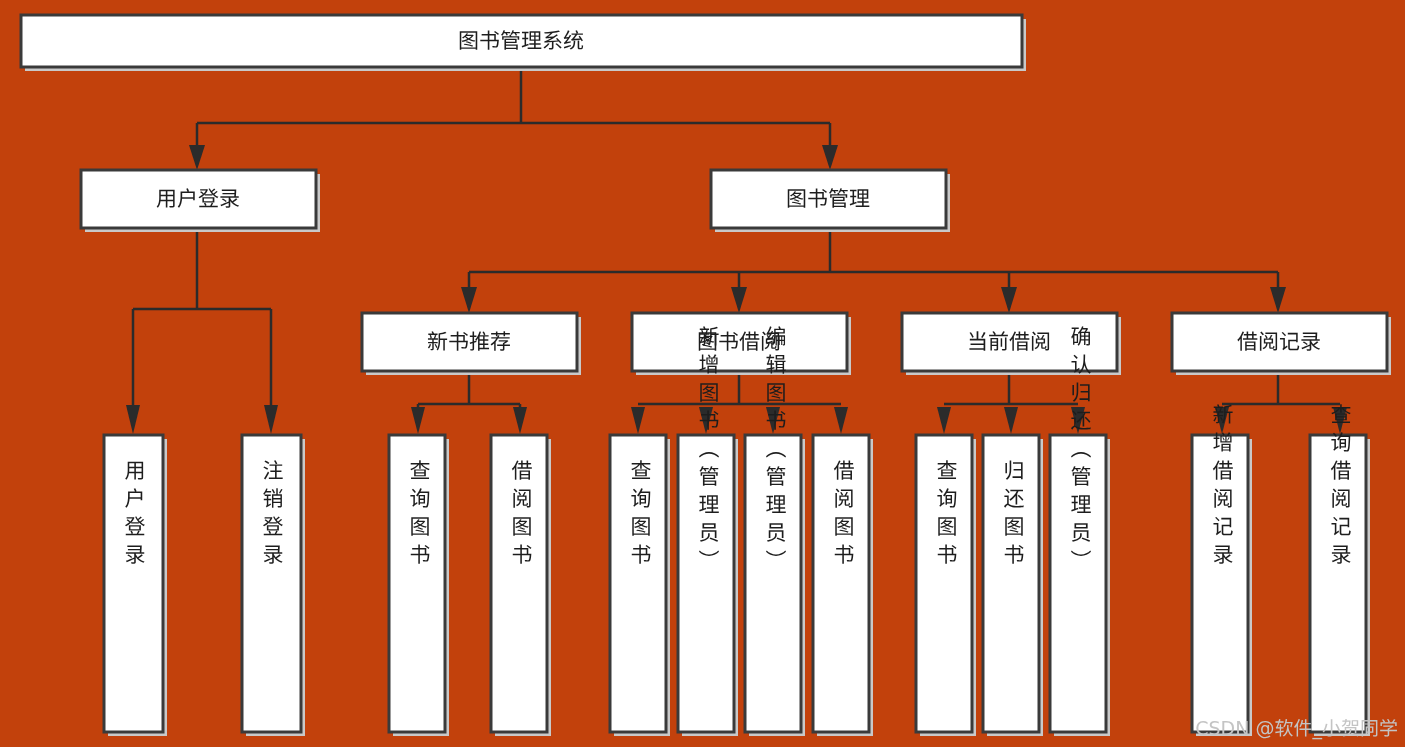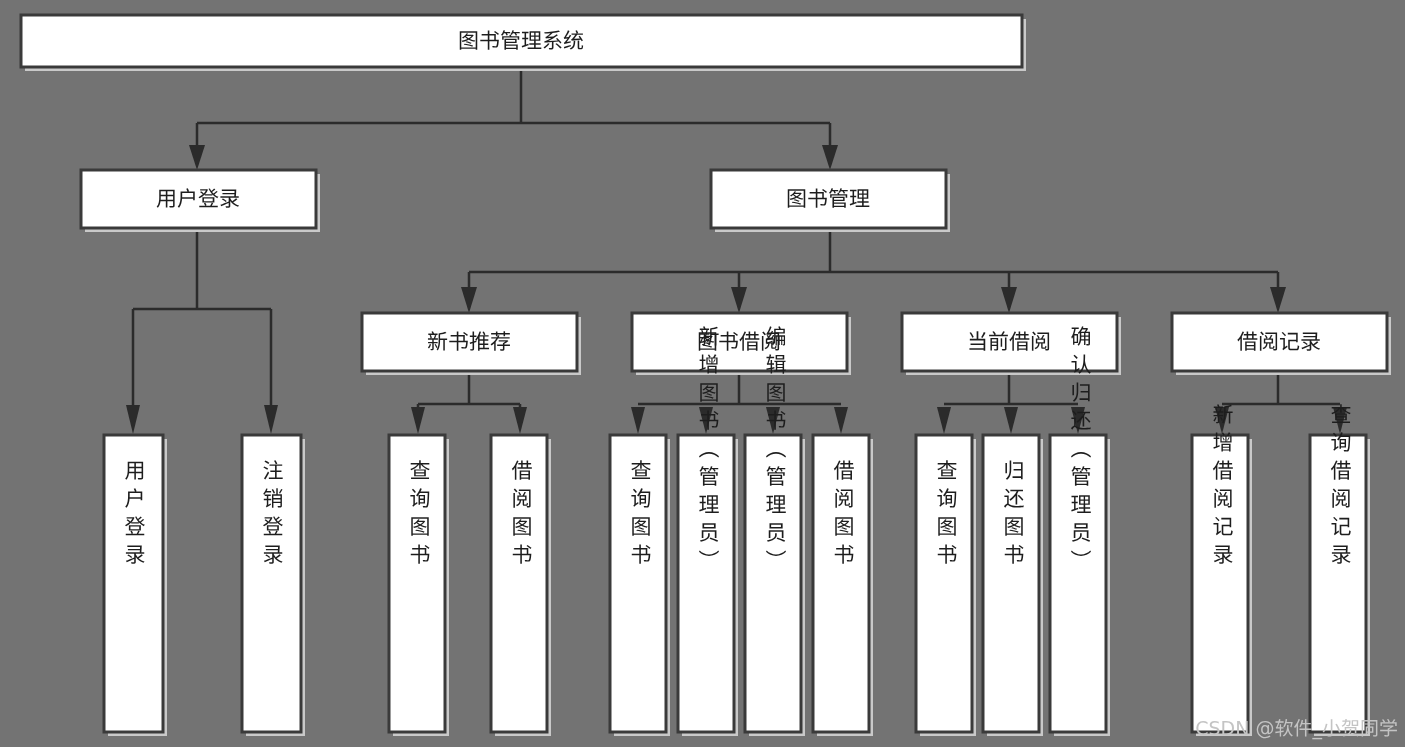--- a/index.html
+++ b/index.html
@@ -8,21 +8,21 @@
     padding: 0;
     background: #ffffff;
   }
   body {
     font-family: "DejaVu Sans", "Liberation Sans", sans-serif;
   }
   #diagram-root {
     position: relative;
     width: 1405px;
     height: 747px;
-    background: #737373;
+    background: #c2410c;
     overflow: hidden;
   }
   svg.flow {
     position: absolute;
     top: 0;
     left: 0;
     width: 1405px;
     height: 747px;
   }
   .box-rect {

